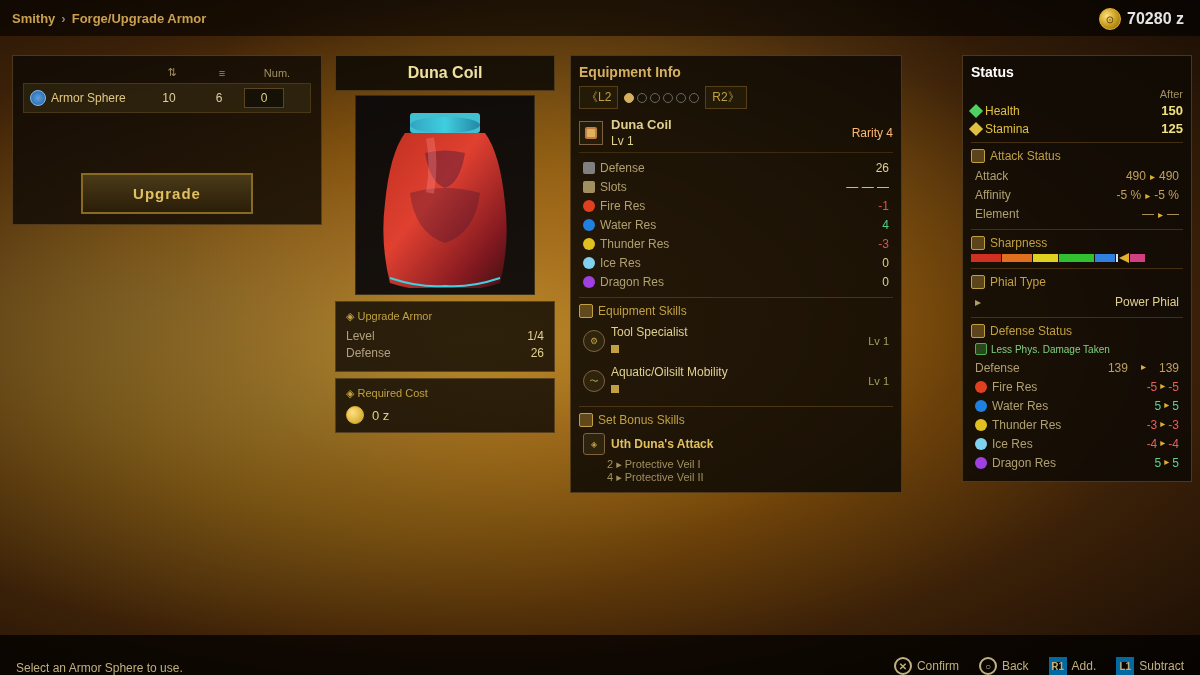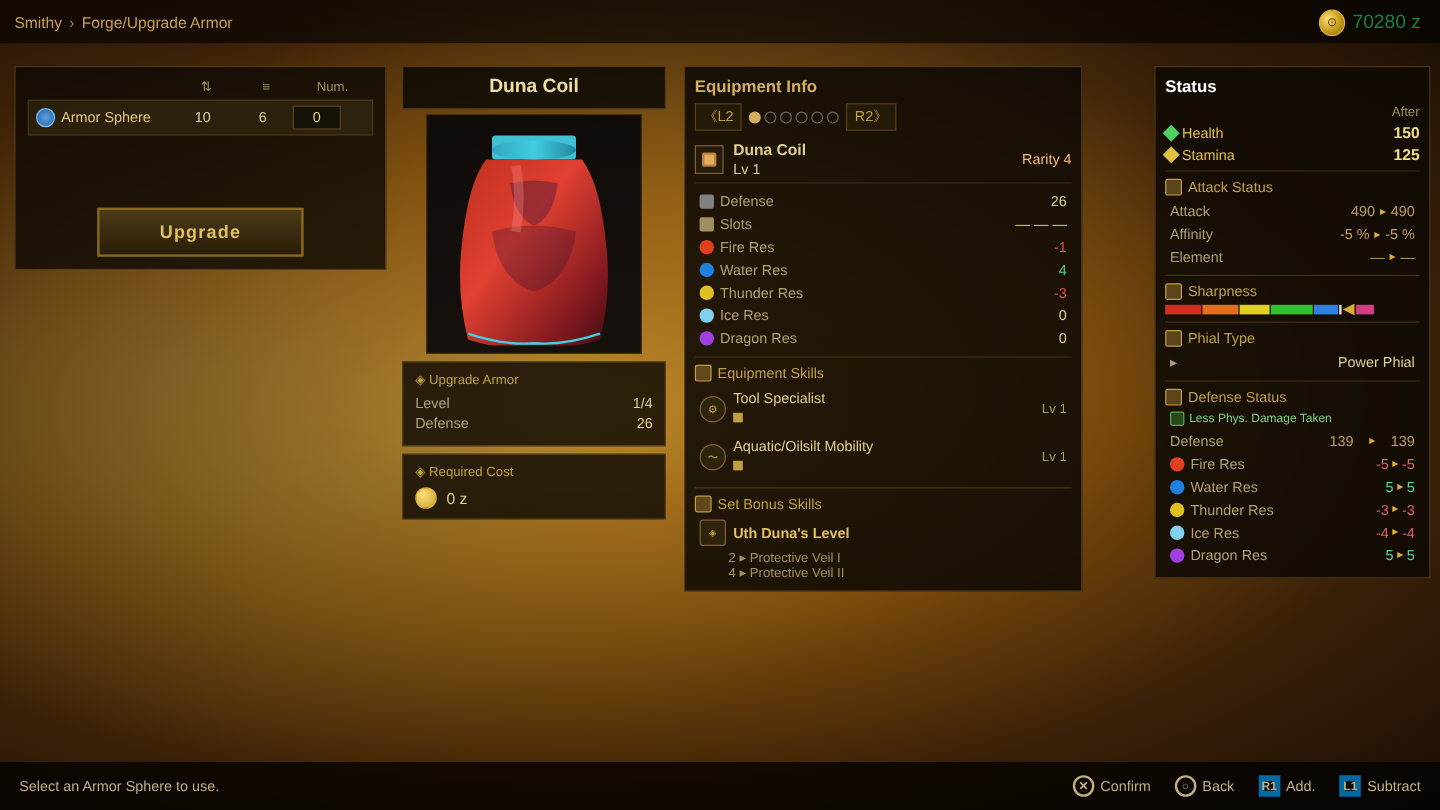--- a/index.html
+++ b/index.html
@@ -39,20 +39,21 @@
       align-items: center;
       padding: 0 12px;
       z-index: 10;
     }
     .breadcrumb {
       color: #c8a050;
       font-size: 13px;
       display: flex;
       align-items: center;
       gap: 6px;
+      font-weight: bold;
     }
     .breadcrumb-sep { color: #888; }
 
     
     .currency-display {
       position: absolute;
       top: 8px; right: 16px;
       display: flex;
       align-items: center;
       gap: 6px;
@@ -60,23 +61,23 @@
     }
     .coin-icon {
       width: 22px; height: 22px;
       background: radial-gradient(circle at 35% 35%, #ffe080, #c8a020, #8a6010);
       border-radius: 50%;
       border: 1px solid #e0b030;
       display: flex; align-items: center; justify-content: center;
       font-size: 10px; color: #5a3a00;
     }
     .currency-amount {
-      color: #15803d;
+      color: #e5e5e5;
       font-size: 16px;
-      font-weight: normal;
+      font-weight: bold;
     }
 
     
     .panel {
       position: absolute;
       background: rgba(15, 10, 5, 0.82);
       border: 1px solid rgba(160,120,60,0.4);
       z-index: 5;
     }
 
@@ -476,21 +477,21 @@
       height: 100%;
     }
 
     
     .bottom-bar {
       position: absolute;
       bottom: 0; left: 0; right: 0;
       height: 40px;
       background: rgba(0,0,0,0.75);
       display: flex;
-      align-items: center;
+      align-items: flex-end;
       padding: 0 16px;
       gap: 20px;
       z-index: 10;
     }
     .bottom-hint {
       color: #c0b080;
       font-size: 12px;
       flex: 1;
     }
     .btn-hint {
@@ -724,21 +725,21 @@
   </div>
 
   <div class="section-divider"></div>
   <div class="section-title">
     <div class="section-icon"></div>
     <span>Set Bonus Skills</span>
   </div>
 
   <div class="set-bonus-row">
     <div class="set-bonus-icon">◈</div>
-    <div class="set-bonus-name">Uth Duna's Level</div>
+    <div class="set-bonus-name">Uth Duna's Attack</div>
   </div>
   <div class="set-bonus-sub">2 ▸ Protective Veil I</div>
   <div class="set-bonus-sub">4 ▸ Protective Veil II</div>
 </div>
 
 <div class="status-panel">
   <div class="status-title">Status</div>
 
   <div class="after-label">After</div>
 

